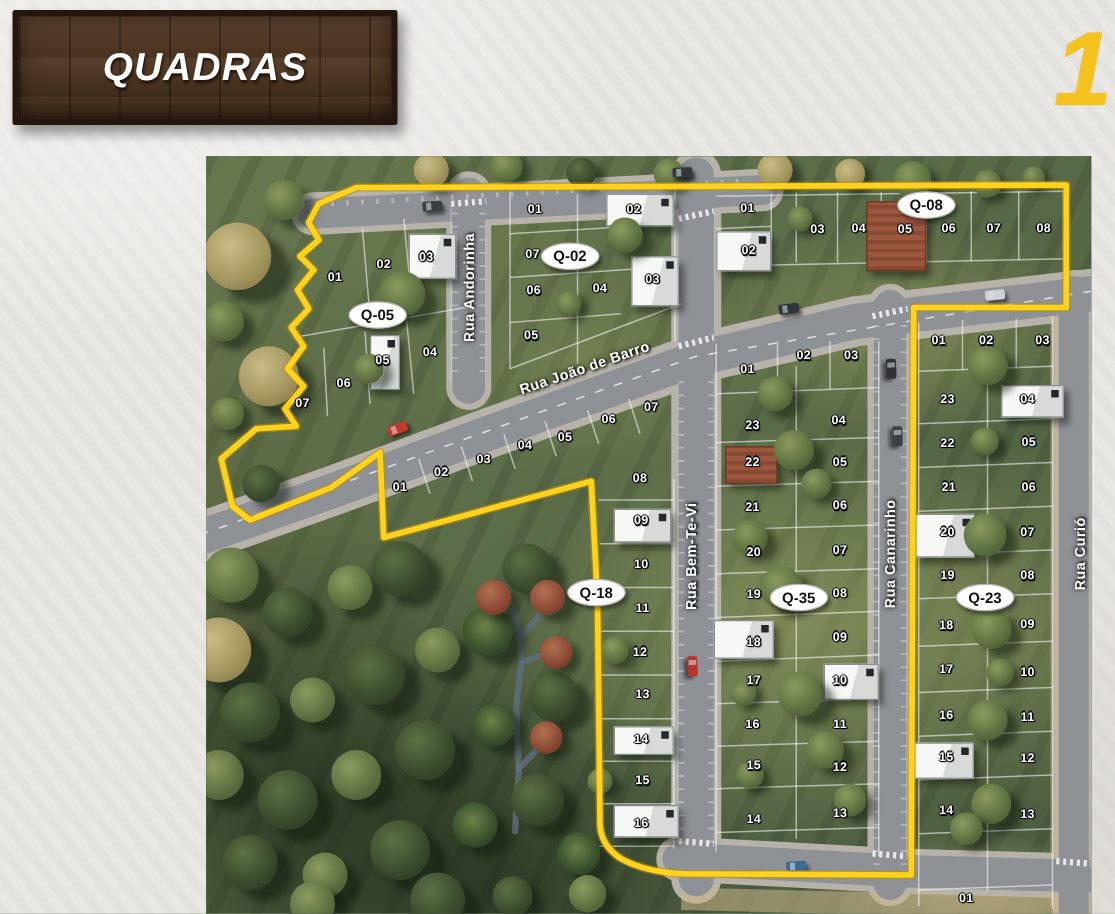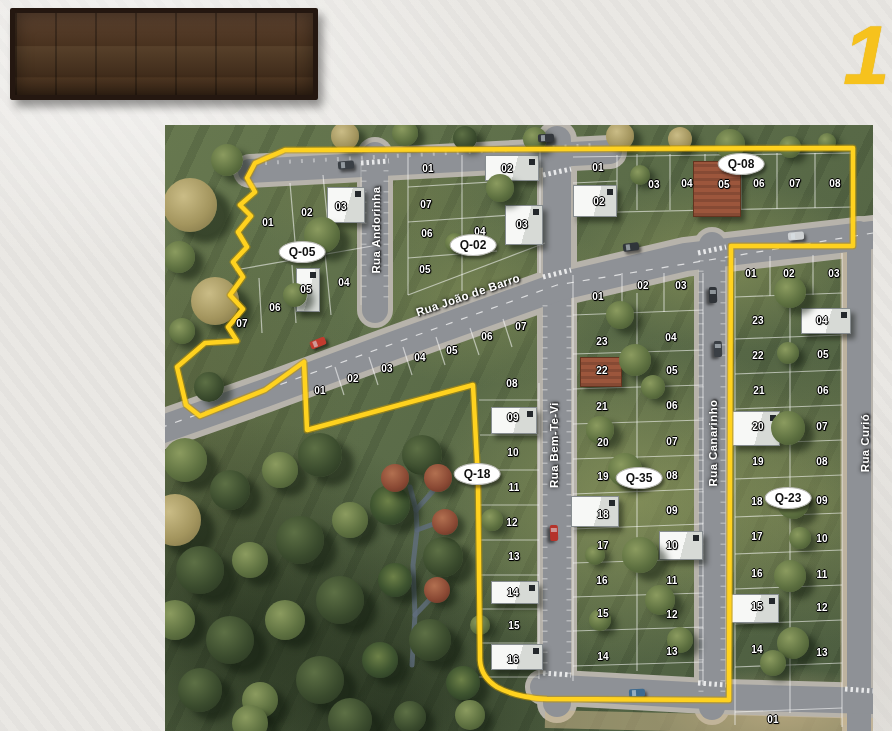--- a/index.html
+++ b/index.html
@@ -78,20 +78,21 @@
   .street{
     position:absolute;z-index:11;transform:translate(-50%,-50%);
     color:#fff;font-size:11.5px;font-weight:bold;letter-spacing:.4px;white-space:nowrap;
     text-shadow:1px 1px 2px #000, 0 0 4px rgba(0,0,0,.9);
   }
 </style>
 </head>
 <body>
 
 <div class="sign">
+  <div class="t1">QUADRAS</div>
 </div>
 
 <div class="corner-digit">1</div>
 
 <div class="map">
 
   <svg class="lyr-base" width="708" height="606" viewBox="0 0 708 606">
 
     <g stroke="#b7b3ab" fill="none" stroke-linecap="round">
       <path d="M85,46 L445,27" stroke-width="34"></path>
@@ -417,19 +418,19 @@
       <div class="lot" style="left: 594px; top: 265px;">21</div>
       <div class="lot" style="left: 593px; top: 230px;">22</div>
       <div class="lot" style="left: 593px; top: 195px;">23</div>
       <div class="lot" style="left: 608px; top: 594px;">01</div>
       <div class="street" style="left: 211px; top: 105px; transform: translate(-50%, -50%) rotate(-90deg);">Rua Andorinha</div>
       <div class="street" style="left: 303px; top: 170px; transform: translate(-50%, -50%) rotate(-19deg);">Rua João de Barro</div>
       <div class="street" style="left: 389px; top: 320px; transform: translate(-50%, -50%) rotate(-90deg);">Rua Bem-Te-Vi</div>
       <div class="street" style="left: 548px; top: 318px; transform: translate(-50%, -50%) rotate(-90deg);">Rua Canarinho</div>
       <div class="street" style="left: 700px; top: 318px; transform: translate(-50%, -50%) rotate(-90deg);">Rua Curió</div>
       <div class="badge" style="left: 137px; top: 127px;">Q-05</div>
-      <div class="badge" style="left: 308px; top: 80px; margin-top: 40px;">Q-02</div>
+      <div class="badge" style="left: 291px; top: 80px;">Q-02</div>
       <div class="badge" style="left: 576px; top: 39px;">Q-08</div>
       <div class="badge" style="left: 312px; top: 349px;">Q-18</div>
       <div class="badge" style="left: 474px; top: 353px;">Q-35</div>
-      <div class="badge" style="left: 623px; top: 373px;">Q-23</div>
+      <div class="badge" style="left: 623px; top: 353px;">Q-23</div>
     </div>
 </div>
 
 </body></html>

